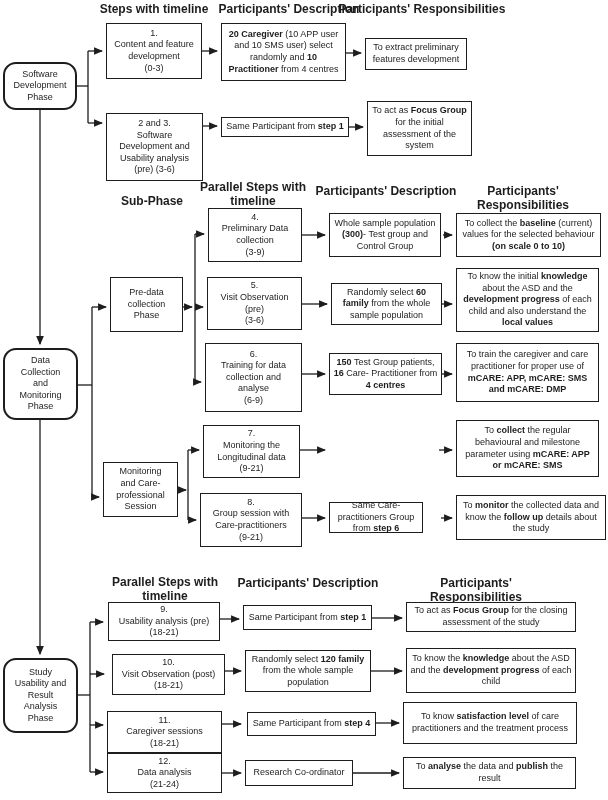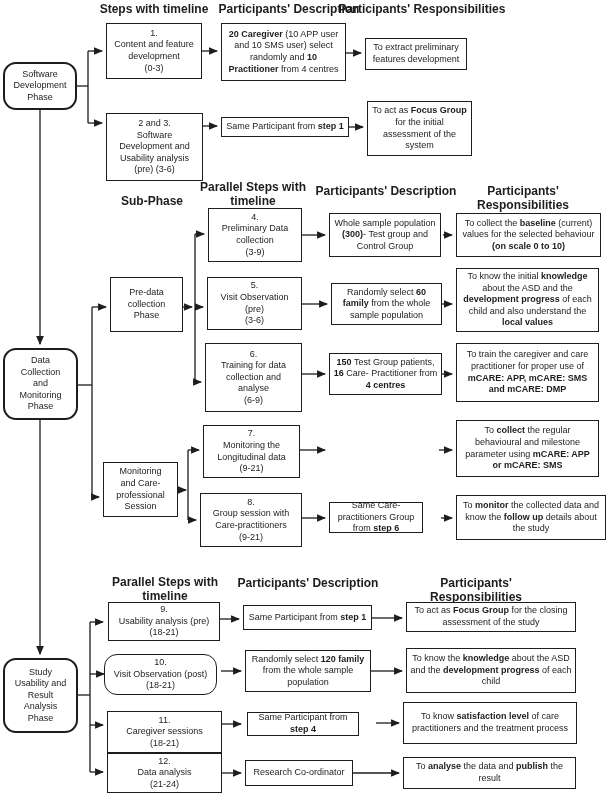--- a/index.html
+++ b/index.html
@@ -197,34 +197,34 @@
   <div class="box pre" style="left:108px;top:602px;width:112px;height:39px;">9.
 Usability analysis (pre)
 (18-21)</div>
   <div class="box" style="left:243px;top:605px;width:129px;height:25px;padding:1px 2px;">
       <span><span>Same Participant from </span><b>step 1</b></span>
     </div>
   <div class="box" style="left:406px;top:602px;width:170px;height:30px;">
       <span><span>To act as </span><b>Focus Group</b><span> for the closing assessment of the study</span></span>
     </div>
 
-  <div class="box pre" style="left:104px;top:654px;width:113px;height:41px;border-radius:13px;">10.
+  <div class="box pre" style="left:112px;top:654px;width:113px;height:41px;">10.
 Visit Observation (post)
 (18-21)</div>
   <div class="box" style="left:245px;top:650px;width:126px;height:42px;">
       <span><span>Randomly select </span><b>120 family</b><span> from the whole sample population</span></span>
     </div>
   <div class="box" style="left:406px;top:648px;width:170px;height:45px;">
       <span><span>To know the </span><b>knowledge</b><span> about the ASD and the </span><b>development progress</b><span> of each child</span></span>
     </div>
 
   <div class="box pre" style="left:107px;top:704px;width:115px;height:42px;margin-top:7px;">11.
 Caregiver sessions
 (18-21)</div>
-  <div class="box" style="left:247px;top:712px;width:112px;height:24px;padding:10px 2px;">
+  <div class="box" style="left:247px;top:712px;width:129px;height:24px;padding:10px 2px;">
       <span><span>Same Participant from </span><b>step 4</b></span>
     </div>
   <div class="box" style="left:403px;top:702px;width:174px;height:42px;">
       <span><span>To know </span><b>satisfaction level</b><span> of care practitioners and the treatment process</span></span>
     </div>
 
   <div class="box pre" style="left:107px;top:753px;width:115px;height:40px;">12.
 Data analysis
 (21-24)</div>
   <div class="box" style="left:245px;top:760px;width:108px;height:26px;padding:1px 2px;">Research Co-ordinator</div>

